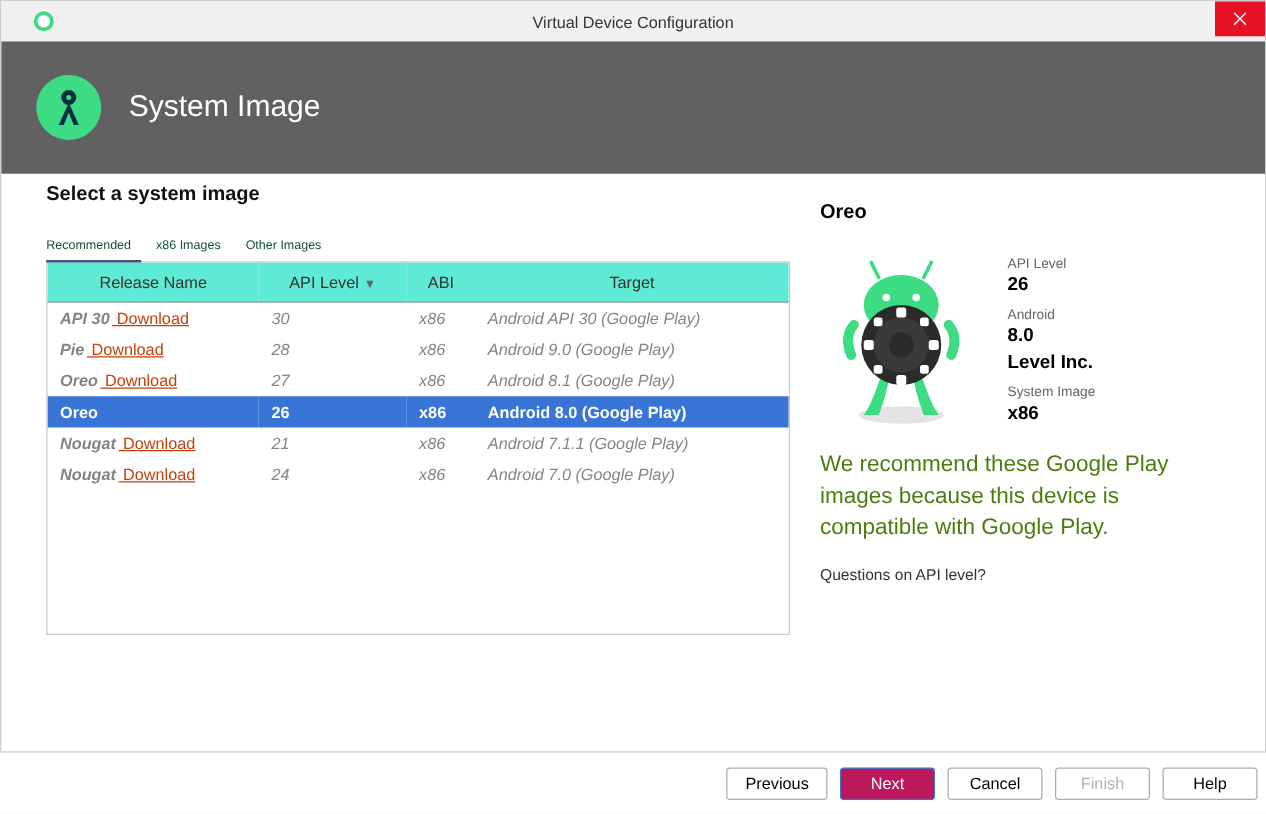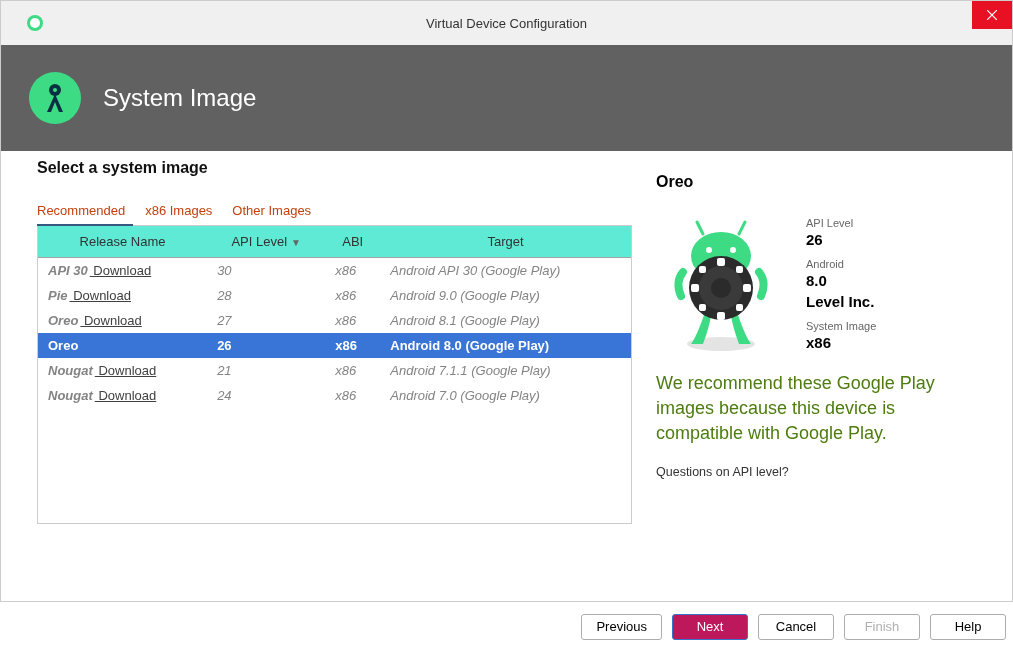--- a/index.html
+++ b/index.html
@@ -1,46 +1,46 @@
 <!DOCTYPE html>
 <html><head>
   <meta charset="utf-8">
   <style>
     * { box-sizing: border-box; margin: 0; padding: 0; }
     body { font-family: "Segoe UI", Arial, sans-serif; font-size: 13px; background: #fff; width: 1013px; height: 651px; overflow: hidden; border: 1px solid #ccc; }
     
-    .titlebar { height: 44px; background: #f0f0f0; display: flex; align-items: center; position: relative; padding-left: 16px; }
+    .titlebar { height: 32px; background: #f0f0f0; display: flex; align-items: center; position: relative; padding-left: 16px; }
     .titlebar-icon { width: 16px; height: 16px; margin-left: 10px; background: #3ddc84; border-radius: 50%; position: relative; }
     .titlebar-icon::after { content: ""; position: absolute; top: 3px; left: 3px; width: 10px; height: 10px; border-radius: 50%; background: #fff; }
     .titlebar-title { position: absolute; left: 50%; transform: translateX(-50%); color: #333; }
     .close-btn { position: absolute; right: 0; top: 0; width: 40px; height: 28px; background: #e81123; color: #fff; display: flex; align-items: center; justify-content: center; cursor: pointer; }
     .close-btn svg { width: 10px; height: 10px; }
     
     .header-banner { height: 106px; background: #616161; display: flex; align-items: center; padding-left: 28px; }
     .android-icon { width: 52px; height: 52px; background: #3ddc84; border-radius: 50%; position: relative; margin-right: 22px; }
     .android-icon svg { position: absolute; top: 10px; left: 12px; }
     .page-title { color: #fff; font-size: 24px; font-weight: 400; }
     
     .content { padding: 8px 28px 0 36px; display: flex; gap: 20px; }
     .left-panel { flex: 1; min-width: 0; }
     .right-panel { width: 332px; background: #fff; padding: 14px 4px 0 4px; }
     
     .subtitle { font-size: 16px; font-weight: bold; margin-bottom: 20px; color: #111; }
     
     .tabs { display: flex; border-bottom: 1px solid #ccc; }
-    .tab { padding: 6px 8px 6px 0; margin-right: 12px; font-size: 13px; cursor: pointer; color: #c2410c; }
+    .tab { padding: 6px 8px 6px 0; margin-right: 12px; font-size: 10px; cursor: pointer; color: #14532d; }
     .tab.active { border-bottom: 2px solid #365880; margin-bottom: -1px; }
     
     .table-wrap { border: 1px solid #ccc; border-top: none; height: 298px; overflow: hidden; }
     table { width: 100%; border-collapse: collapse; font-size: 13px; }
     thead th { text-align: center; padding: 8px 10px; font-weight: 400; color: #333; border-bottom: 1px solid #a3a3a3; background: #5eead4; }
     thead th .sort-ind { display: inline-block; margin-left: 4px; font-size: 10px; color: #666; }
     tbody td { padding: 5px 10px; color: #848484; font-style: italic; }
     tbody td.rel-name { font-weight: bold; }
-    tbody td a { color: #404040; font-style: normal; font-weight: 400; margin-left: 2px; }
+    tbody td a { color: #c2410c; font-style: normal; font-weight: 400; margin-left: 2px; }
     tbody tr.selected td { background: #3875d7; color: #fff; font-style: normal; font-weight: bold; }
     tbody tr.selected td.rel-name { font-weight: bold; }
     
     .detail-title { font-size: 16px; font-weight: bold; margin-bottom: 20px; }
     .detail-body { display: flex; gap: 20px; }
     .detail-img { width: 130px; height: 150px; flex-shrink: 0; display: flex; align-items: center; justify-content: center; }
     .detail-specs { flex: 1; }
     .spec-label { font-size: 11px; color: #666; margin-top: 6px; }
     .spec-value { font-size: 15px; font-weight: bold; margin-top: 2px; margin-bottom: 10px; }
     .detail-note { font-size: 18px; color: #4d7c0f; margin-top: 10px; line-height: 1.4; }

